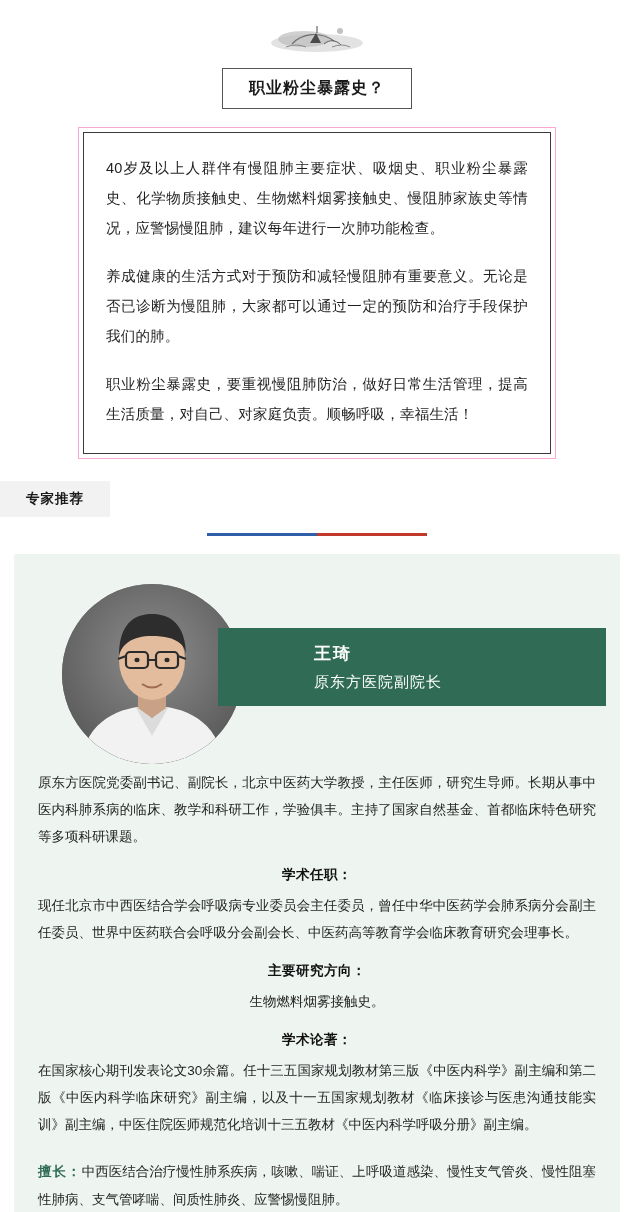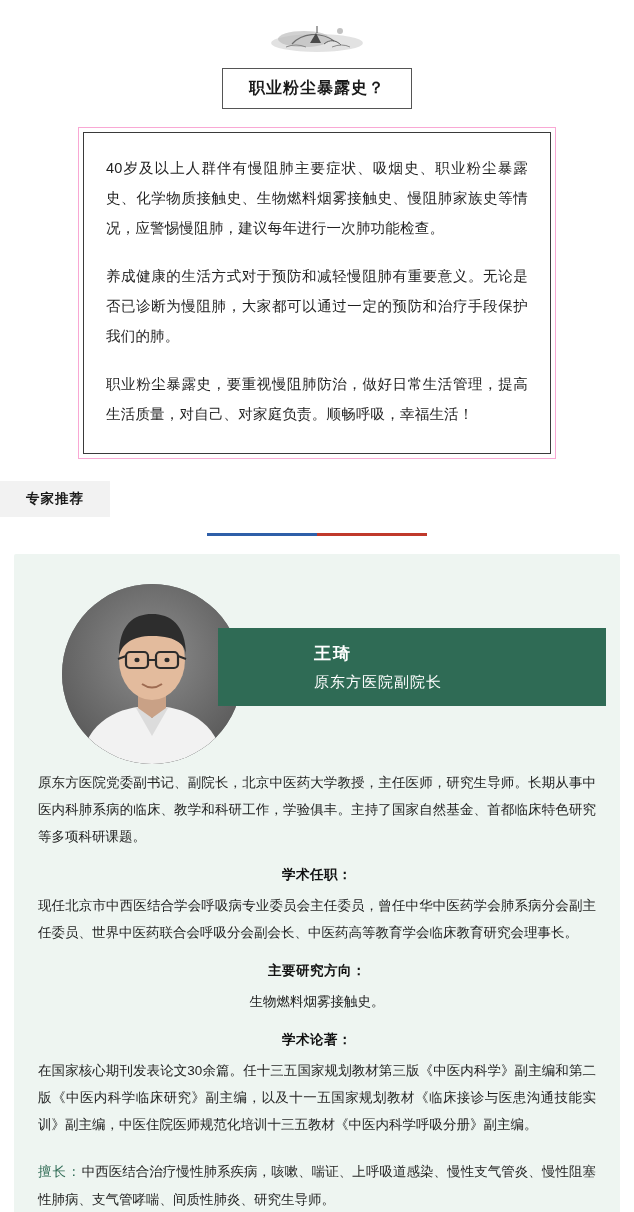--- a/index.html
+++ b/index.html
@@ -177,21 +177,21 @@
 
   .speciality {
     margin: 20px 24px 0 24px;
     font-size: 13.5px;
     line-height: 28px;
     text-align: justify;
     color: #1f1f1f;
   }
   .speciality .lbl {
     color: #2f6b55;
-    font-weight: normal;
+    font-weight: bold;
     letter-spacing: 1px;
   }
 </style>
 </head>
 <body>
 
 <div class="page">
 
   <div class="ornament">
     <span>
@@ -281,17 +281,17 @@
       <p class="para">现任北京市中西医结合学会呼吸病专业委员会主任委员，曾任中华中医药学会肺系病分会副主任委员、世界中医药联合会呼吸分会副会长、中医药高等教育学会临床教育研究会理事长。</p>
 
       <div class="section-head">主要研究方向：</div>
       <p class="center-line">生物燃料烟雾接触史。</p>
 
       <div class="section-head">学术论著：</div>
       <p class="para">在国家核心期刊发表论文30余篇。任十三五国家规划教材第三版《中医内科学》副主编和第二版《中医内科学临床研究》副主编，以及十一五国家规划教材《临床接诊与医患沟通技能实训》副主编，中医住院医师规范化培训十三五教材《中医内科学呼吸分册》副主编。</p>
     </div>
 
     <div class="speciality">
-      <span class="lbl">擅长：</span><span>中西医结合治疗慢性肺系疾病，咳嗽、喘证、上呼吸道感染、慢性支气管炎、慢性阻塞性肺病、支气管哮喘、间质性肺炎、研究生导师。</span>
+      <span class="lbl">擅长：</span><span>中西医结合治疗慢性肺系疾病，咳嗽、喘证、上呼吸道感染、慢性支气管炎、慢性阻塞性肺病、支气管哮喘、间质性肺炎、应警惕慢阻肺。</span>
     </div>
 
   </div>
 </div>
 
 </body></html>

